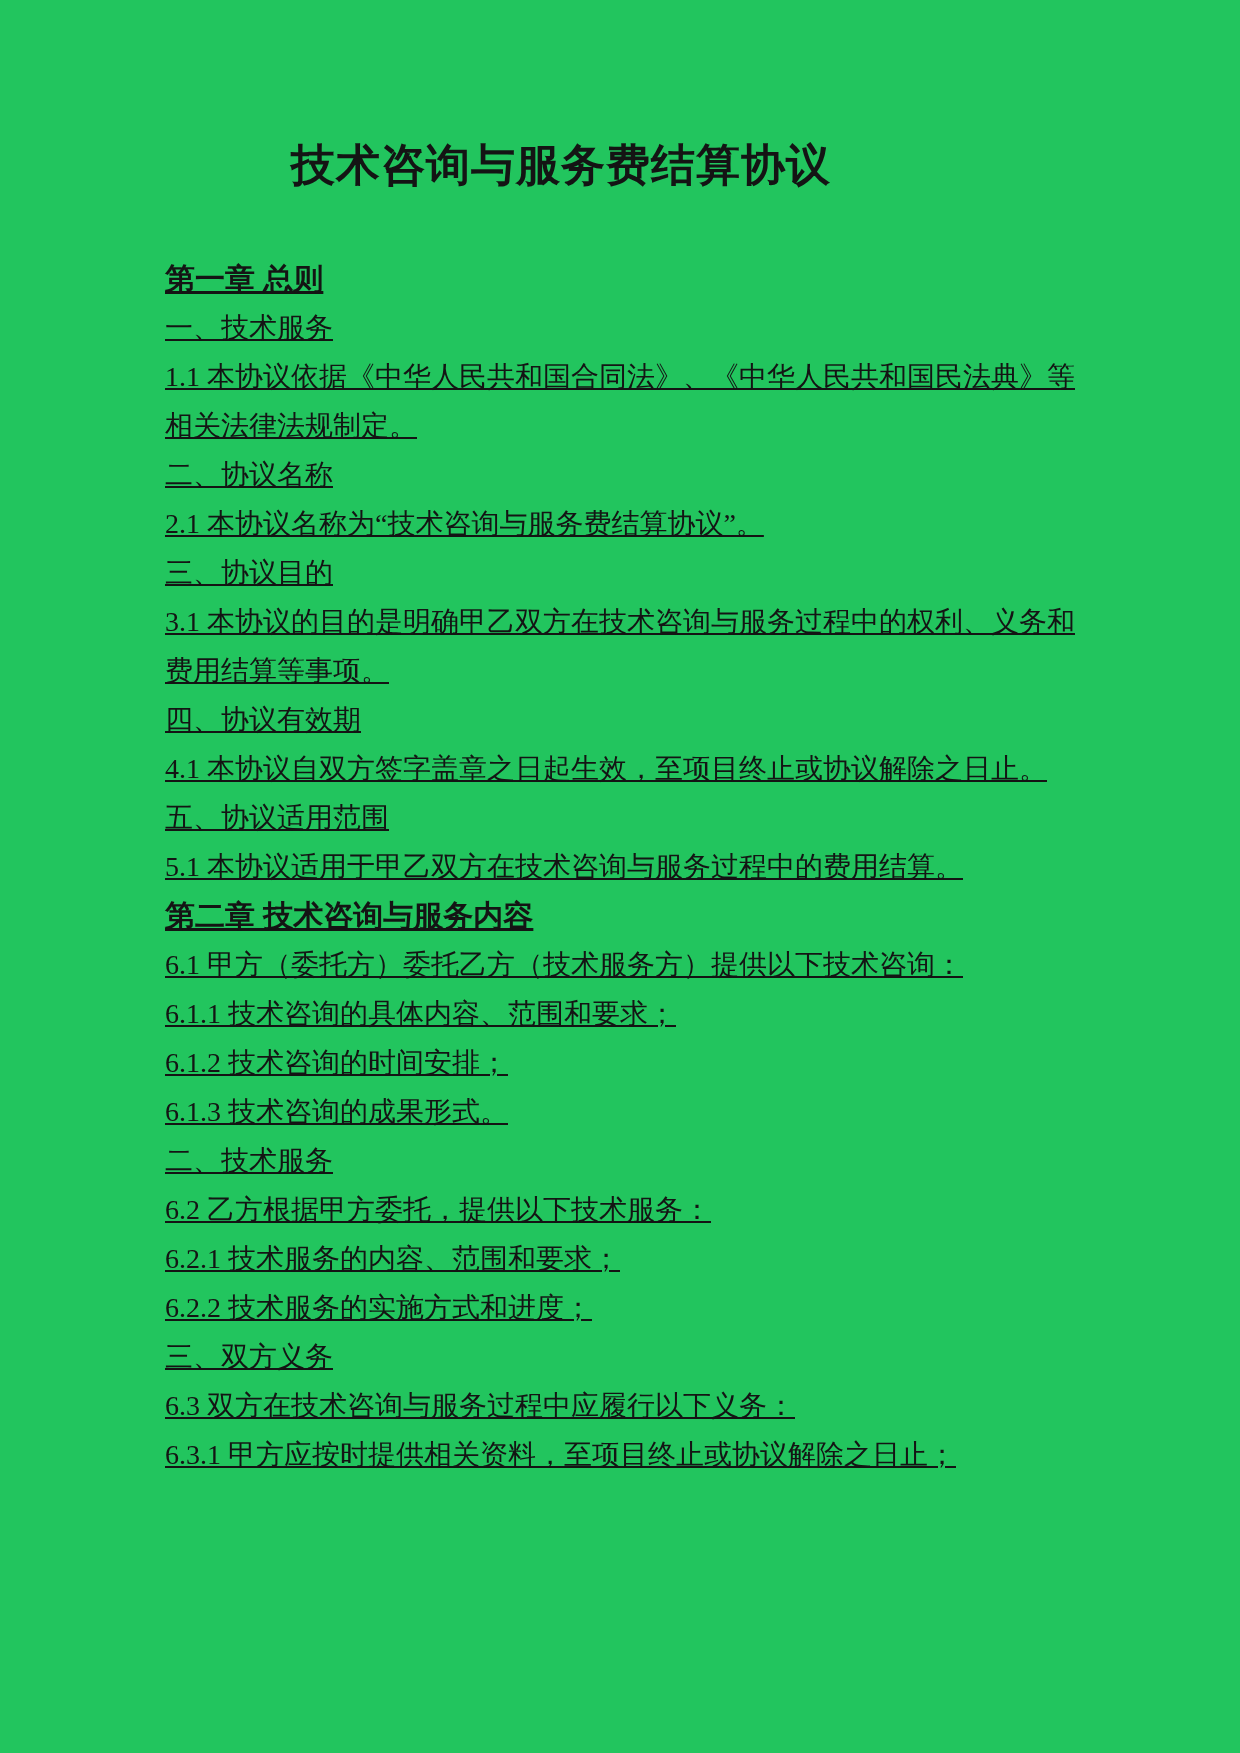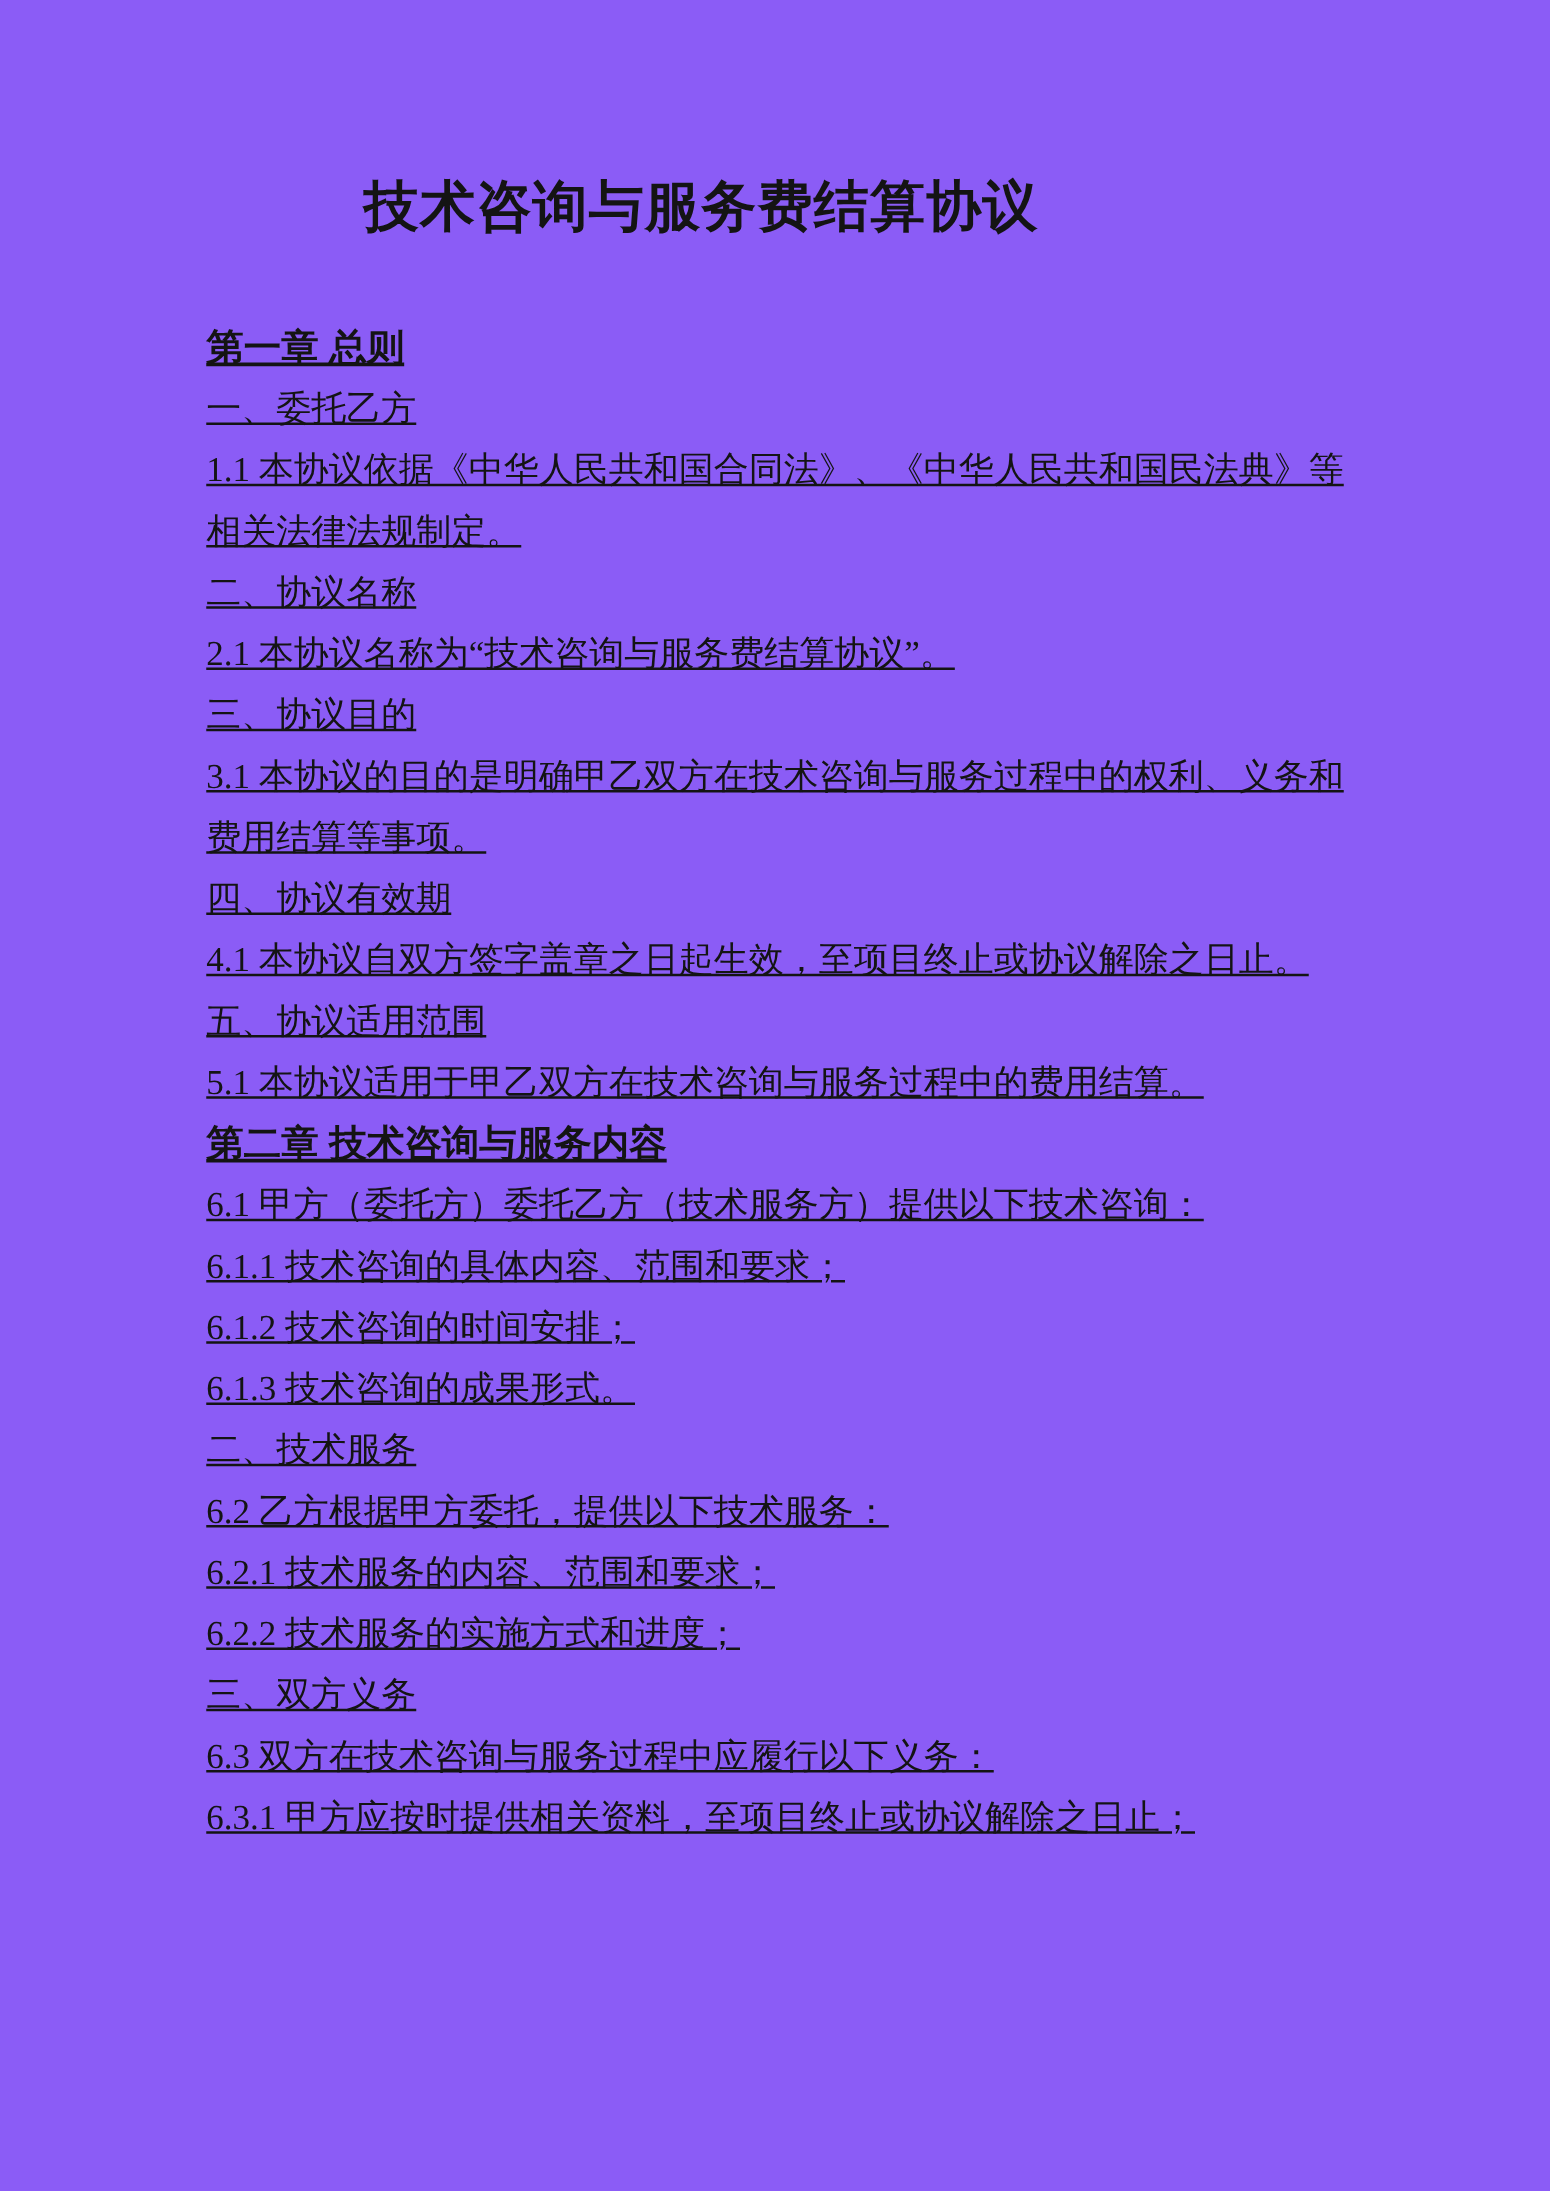--- a/index.html
+++ b/index.html
@@ -4,21 +4,21 @@
 <style>
   html, body {
     margin: 0;
     padding: 0;
     background: #ffffff;
   }
   .page {
     position: relative;
     width: 1240px;
     height: 1753px;
-    background: #8b5cf6;
+    background: #22c55e;
     box-sizing: border-box;
     padding: 136px 165px 0 165px;
     color: #141414;
     font-family: "Liberation Serif", "DejaVu Serif", serif;
     overflow: hidden;
   }
   .doc-title {
     margin: 0 118px 0 0;           
     font-size: 44px;
     line-height: 60px;
@@ -46,21 +46,21 @@
 </style>
 </head>
 <body>
 
 <div class="page">
 
   <h1 class="doc-title">技术咨询与服务费结算协议</h1>
 
   <section class="chapter chapter-1">
     <h2 class="chapter-heading">第一章 总则</h2>
-    <p class="para">一、委托乙方</p>
+    <p class="para">一、技术服务</p>
     <p class="para">1.1 本协议依据《中华人民共和国合同法》、《中华人民共和国民法典》等相关法律法规制定。</p>
     <p class="para">二、协议名称</p>
     <p class="para">2.1 本协议名称为“技术咨询与服务费结算协议”。</p>
     <p class="para">三、协议目的</p>
     <p class="para">3.1 本协议的目的是明确甲乙双方在技术咨询与服务过程中的权利、义务和费用结算等事项。</p>
     <p class="para">四、协议有效期</p>
     <p class="para">4.1 本协议自双方签字盖章之日起生效，至项目终止或协议解除之日止。</p>
     <p class="para">五、协议适用范围</p>
     <p class="para">5.1 本协议适用于甲乙双方在技术咨询与服务过程中的费用结算。</p>
   </section>

